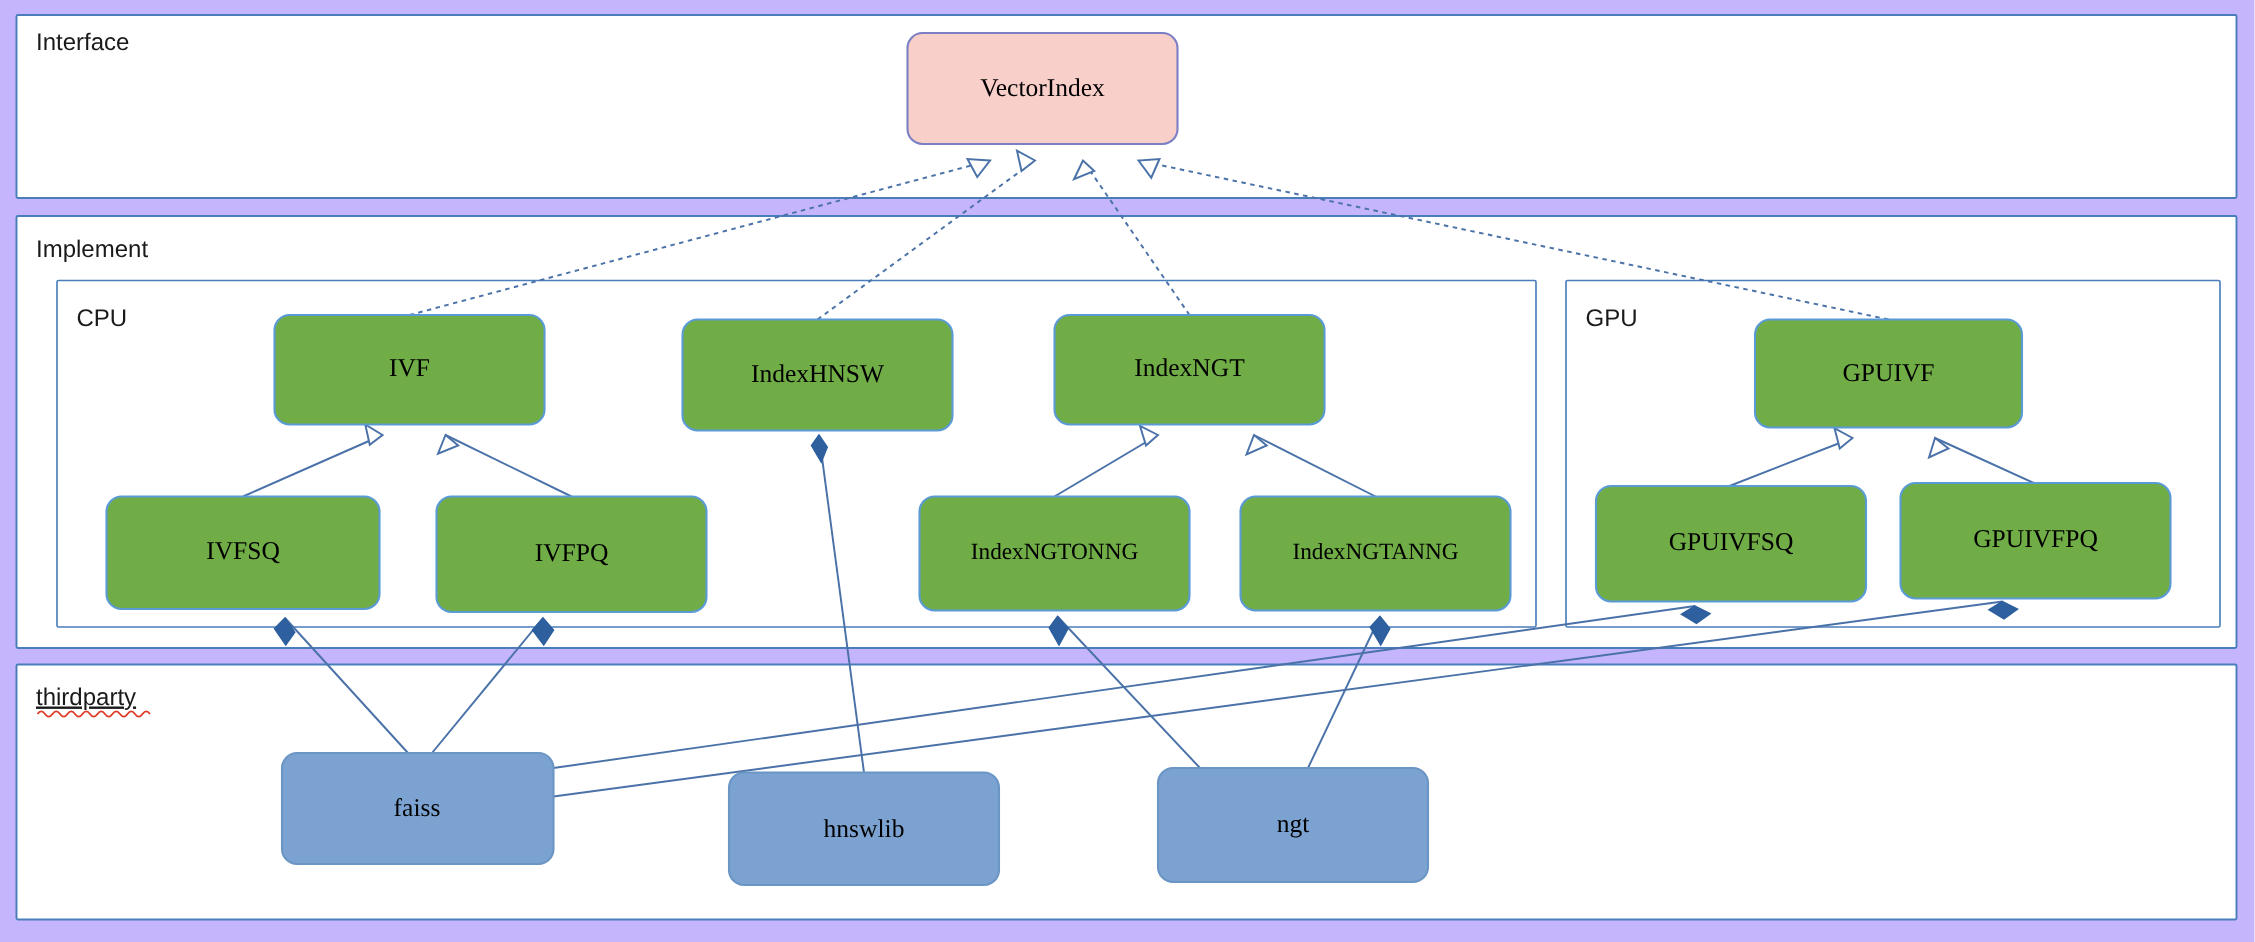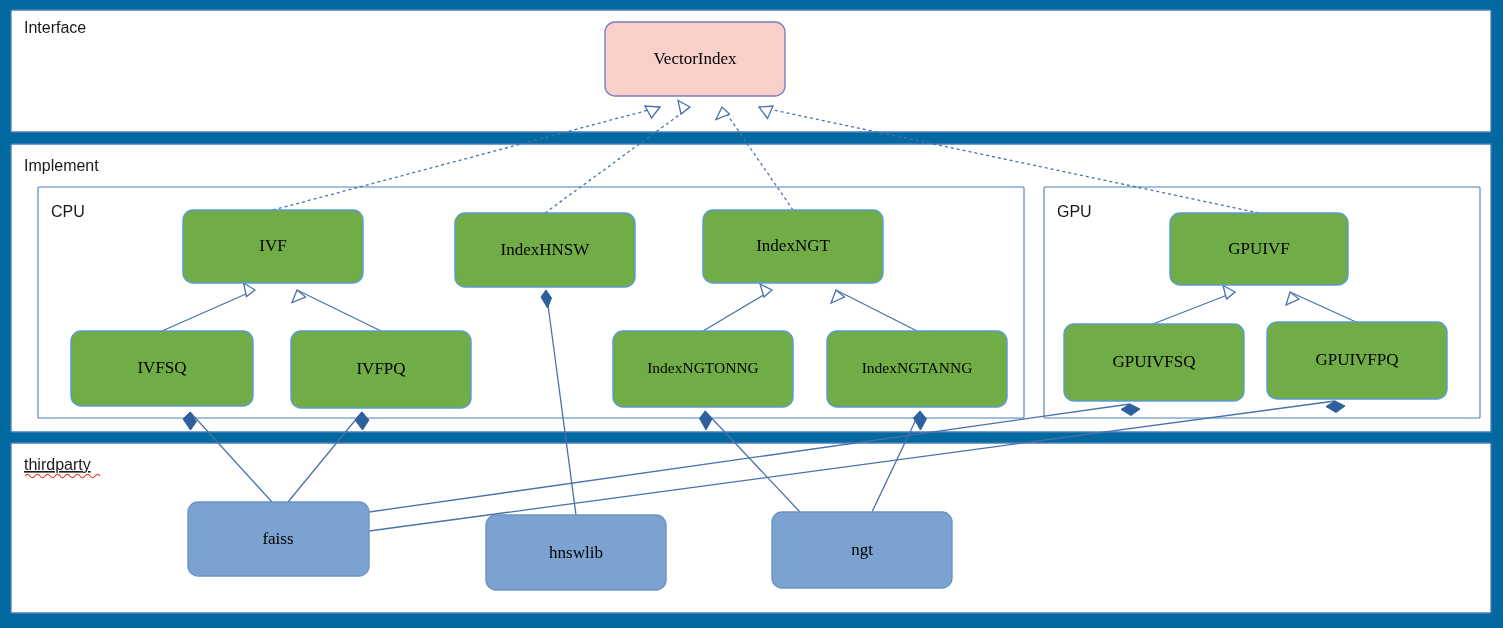--- a/index.html
+++ b/index.html
@@ -10,21 +10,21 @@
   body {
     font-family: "Liberation Sans", sans-serif;
     width: 1503px;
     height: 628px;
     overflow: hidden;
   }
   #diagram-root {
     position: relative;
     width: 1503px;
     height: 628px;
-    background: #0369a1;
+    background: #c4b5fd;
   }
   svg.diagram-canvas {
     display: block;
     width: 1503px;
     height: 628px;
   }
   .group-label {
     font-family: "Liberation Sans", sans-serif;
     font-size: 16px;
     fill: #1a1a1a;

